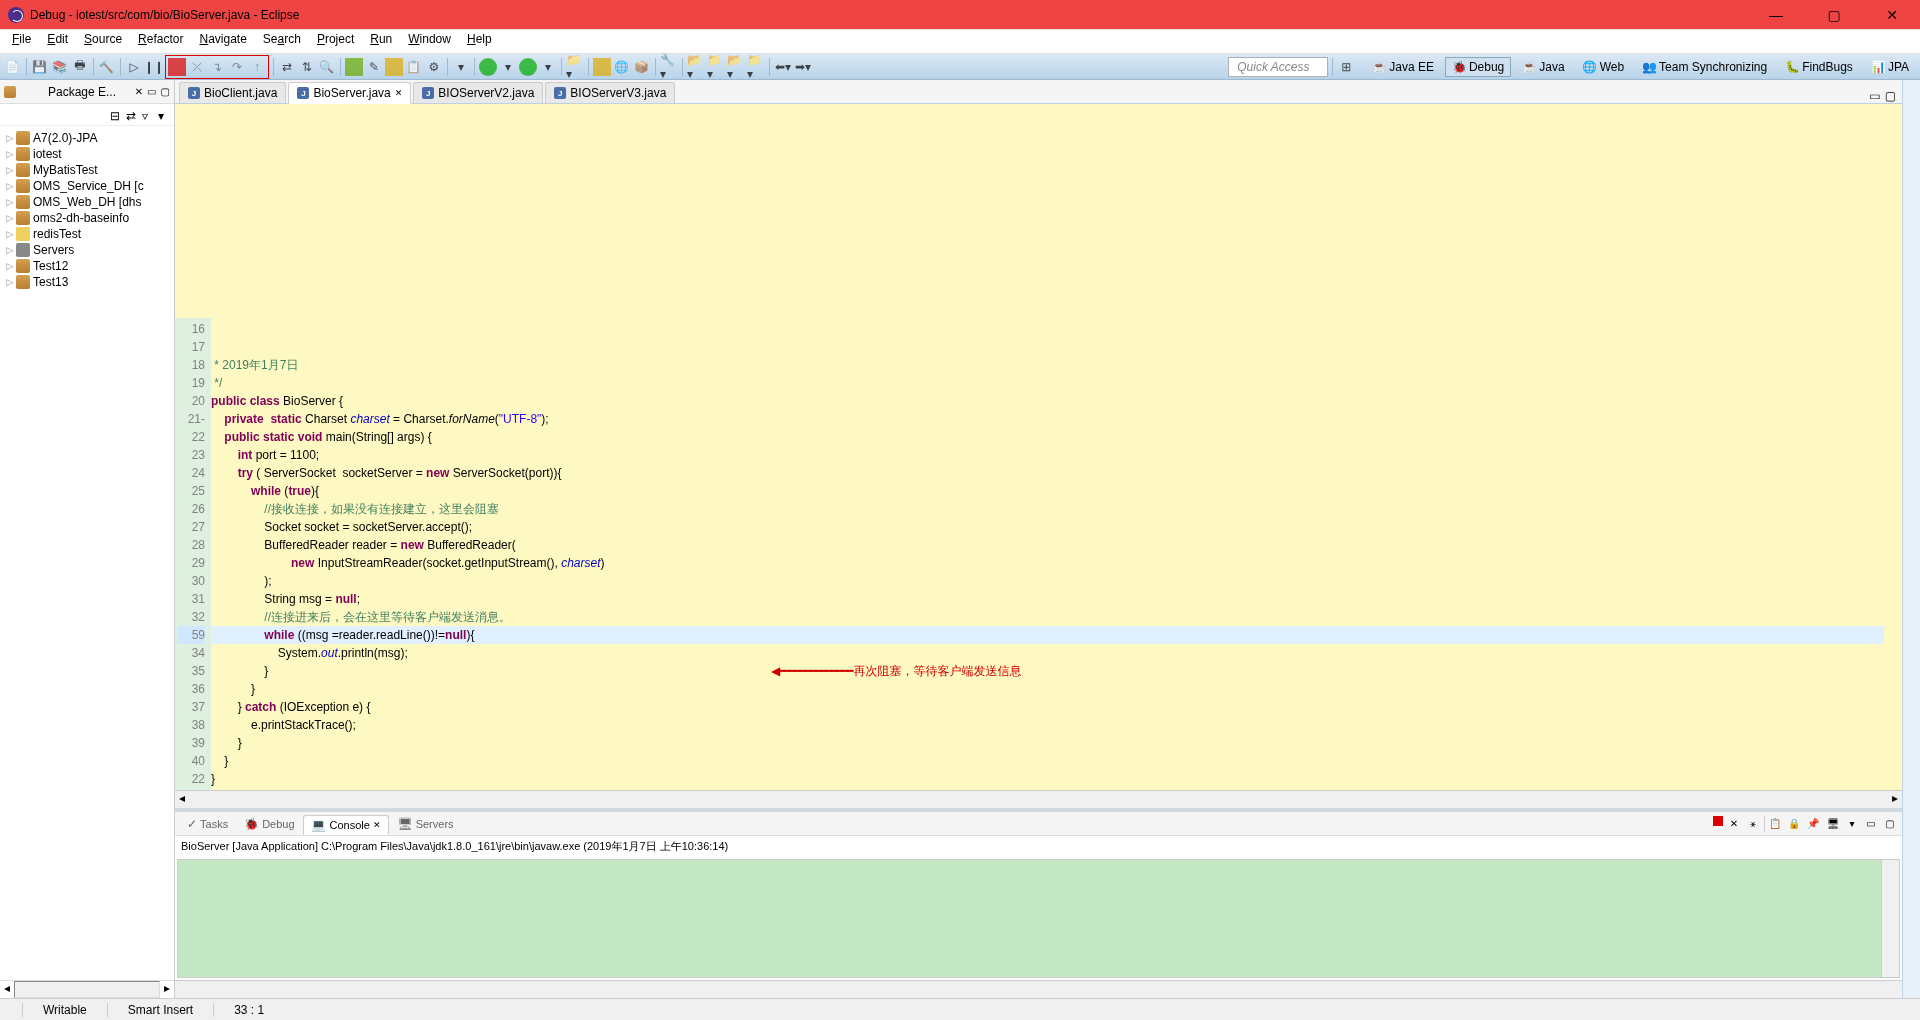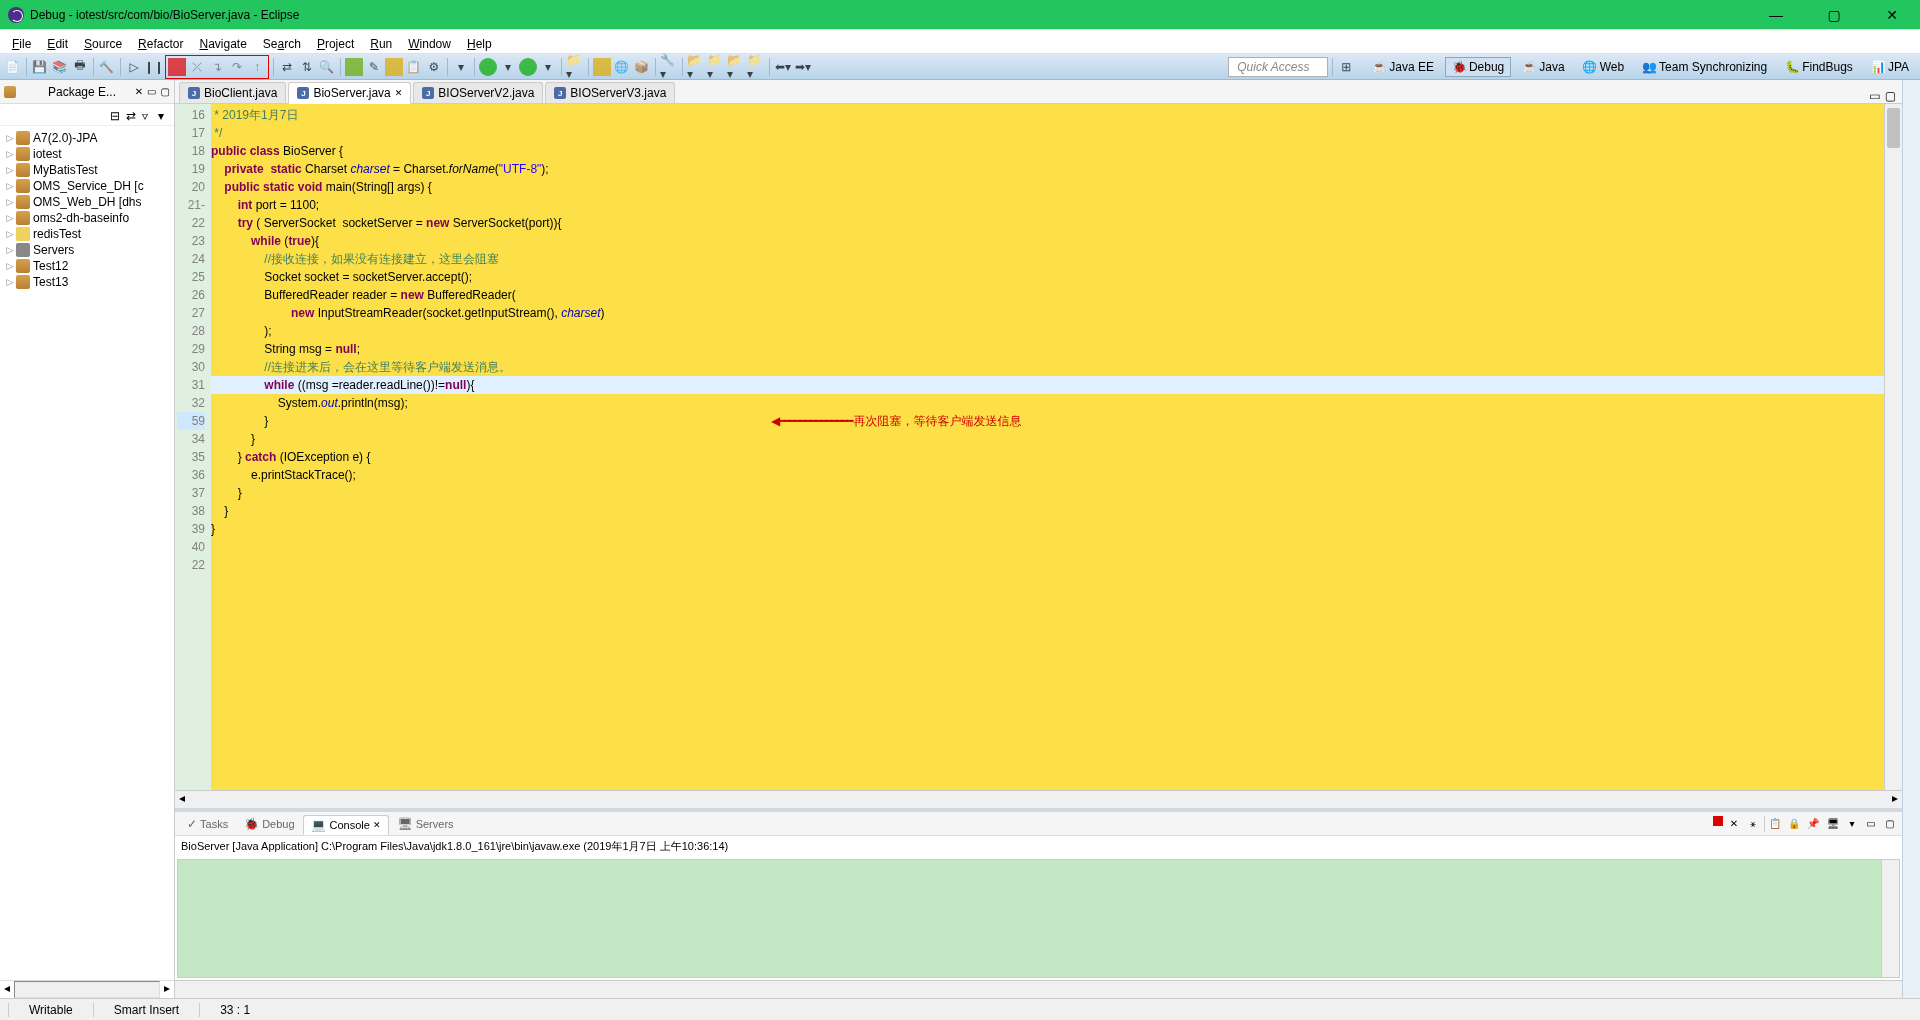--- a/index.html
+++ b/index.html
@@ -1,22 +1,22 @@
 <!DOCTYPE html>
 <html><head>
 <meta charset="utf-8">
 <style>
 * { margin:0; padding:0; box-sizing:border-box; font-family:"Segoe UI",Tahoma,sans-serif; font-size:12px; }
 body { background:#f0f0f0; width:1920px; height:1020px; overflow:hidden; display:flex; flex-direction:column; }
-.titlebar { height:30px; background:#22c55e; display:flex; align-items:center; padding:0 8px; border-bottom:1px solid #e0e0e0; }
+.titlebar { height:30px; background:#ef4444; display:flex; align-items:center; padding:0 8px; border-bottom:1px solid #e0e0e0; }
 .titlebar .icon { width:16px; height:16px; background:#4a2e8a; border-radius:50%; margin-right:6px; position:relative; }
 .titlebar .icon::after { content:""; position:absolute; top:3px; left:3px; width:10px; height:10px; border:1px solid #fff; border-radius:50%; border-left-color:transparent; }
 .titlebar .winbtns { margin-left:auto; display:flex; gap:18px; }
 .titlebar .winbtn { width:40px; text-align:center; cursor:pointer; font-size:14px; }
-.menubar { height:24px; background:#fff; display:flex; align-items:flex-end; padding:0 6px; gap:4px; border-bottom:1px solid #e0e0e0; }
+.menubar { height:24px; background:#fff; display:flex; align-items:flex-start; padding:0 6px; gap:4px; border-bottom:1px solid #e0e0e0; }
 .menubar span { padding:2px 6px; cursor:pointer; }
 .menubar span u { text-decoration:underline; }
 .toolbar { height:26px; background:linear-gradient(#dce8f4,#b8d4ea); display:flex; align-items:center; padding:0 4px; gap:2px; border-bottom:1px solid #a0b8d0; }
 .toolbar .tb { width:18px; height:18px; display:inline-flex; align-items:center; justify-content:center; cursor:pointer; opacity:0.7; }
 .toolbar .sep { width:1px; height:18px; background:#a0b8d0; margin:0 2px; }
 .toolbar .hl { border:1.5px solid #e00000; padding:2px; display:flex; align-items:center; gap:2px; }
 .toolbar .qa { margin-left:auto; background:#fff; border:1px solid #b0b0b0; padding:2px 8px; width:100px; color:#888; font-style:italic; }
 .toolbar .persp { display:flex; gap:4px; margin-left:8px; }
 .toolbar .persp .pbtn { display:flex; align-items:center; gap:3px; padding:2px 6px; cursor:pointer; border:1px solid transparent; }
 .toolbar .persp .pbtn.active { background:#d0e0f0; border:1px solid #8ab; }
@@ -31,21 +31,21 @@
 .sidebar .tree .ti .arr { width:12px; text-align:center; color:#888; font-size:9px; }
 .sidebar .tree .ti .ic { width:14px; height:14px; margin-right:3px; display:inline-block; }
 .sidebar .sbot { height:18px; border-top:1px solid #ddd; display:flex; }
 .sidebar .sbot .scr { flex:1; background:#f0f0f0; border:1px inset #ddd; }
 .editor { flex:1; display:flex; flex-direction:column; background:#fff; min-width:0; }
 .tabs { height:24px; display:flex; align-items:flex-end; background:#f5f5f5; border-bottom:1px solid #c0d0e0; padding-left:4px; }
 .tabs .tab { display:flex; align-items:center; gap:4px; padding:3px 8px; background:#e8e8e8; border:1px solid #ccc; border-bottom:none; margin-right:2px; cursor:pointer; border-radius:3px 3px 0 0; font-size:11px; }
 .tabs .tab.active { background:#fff; border-bottom:1px solid #fff; position:relative; top:1px; }
 .tabs .tab .ji { width:12px; height:12px; background:#4a6da7; border-radius:2px; display:inline-flex; align-items:center; justify-content:center; color:#fff; font-size:8px; font-weight:bold; }
 .tabs .tctl { margin-left:auto; display:flex; gap:4px; padding:0 6px; }
-.code { flex:1; display:flex; background:#fde047; overflow:hidden; position:relative; }
+.code { flex:1; display:flex; background:#fef9c3; overflow:hidden; position:relative;align-items:flex-end; }
 .gut { width:36px; background:#e0f0e0; text-align:right; padding:2px 6px 2px 2px; font-family:Consolas,monospace; font-size:13px; color:#808080; line-height:18px; user-select:none; }
 .gut .ln.hl { background:#d0e8ff; }
 .src { flex:1; font-family:Consolas,monospace; font-size:13px; line-height:18px; padding:2px 0; white-space:pre; overflow:hidden; position:relative; }
 .src .line.cur { background:#e0f0ff; }
 .src .kw { color:#7f0055; font-weight:bold; }
 .src .str { color:#2a00ff; }
 .src .cmt { color:#3f7f5f; }
 .src .fld { color:#0000c0; font-style:italic; }
 .src .annot { position:absolute; color:#d00000; font-size:13px; display:flex; align-items:center; }
 .src .annot .arrw { letter-spacing:-2px; margin-right:2px; }
@@ -57,21 +57,21 @@
 .console { height:190px; background:#fff; border-top:4px solid #d0d8e0; display:flex; flex-direction:column; }
 .console .ctabs { height:24px; display:flex; align-items:center; background:#f5f5f5; border-bottom:1px solid #ddd; padding:0 4px; }
 .console .ctabs .ct { display:flex; align-items:center; gap:3px; padding:2px 8px; cursor:pointer; font-size:11px; color:#666; }
 .console .ctabs .ct.active { background:#fff; border:1px solid #ccc; border-bottom:1px solid #fff; border-radius:3px 3px 0 0; position:relative; top:1px; color:#000; }
 .console .ctabs .cctl { margin-left:auto; display:flex; gap:3px; }
 .console .ctabs .cctl .cb { width:16px; height:16px; cursor:pointer; display:inline-flex; align-items:center; justify-content:center; font-size:10px; }
 .console .cinfo { padding:3px 6px; font-size:11px; }
 .console .cbody { flex:1; background:#c4e8c4; margin:2px; border:1px solid #ccc; position:relative; }
 .console .cbody .csc { position:absolute; right:0; top:0; bottom:0; width:18px; background:#f0f0f0; border-left:1px solid #ccc; }
 .console .chscroll { height:18px; background:#f0f0f0; border-top:1px solid #ccc; }
-.status { height:22px; background:#f0f0f0; border-top:1px solid #ccc; display:flex; align-items:center; padding:0 8px; font-size:11px; }
+.status { height:22px; background:#f0f0f0; border-top:1px solid #ccc; display:flex; align-items:center; padding:0 22px; font-size:11px; }
 .status .sitem { padding:0 20px; border-left:1px solid #ccc; }
 .status .sitem:first-child { margin-left:auto; }
 .ic-pkg{background:linear-gradient(#d4a050,#b88030);border-radius:2px}
 .ic-fldr{background:#f0d060;border-radius:1px}
 .ic-srv{background:#888;border-radius:2px}
 .ic-red{background:#d00}
 .ic-grn{background:#0a0}
 .ic-ylw{background:#da0}
 .ic-bug{background:#6a0}
 .sm{width:12px;height:12px;display:inline-block}

